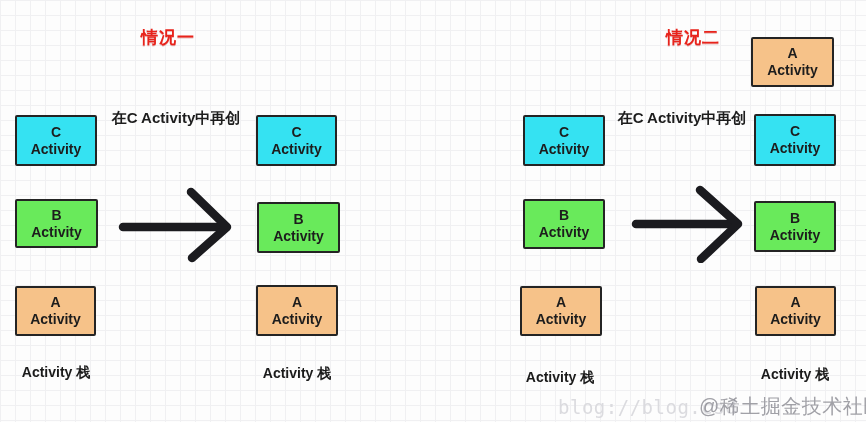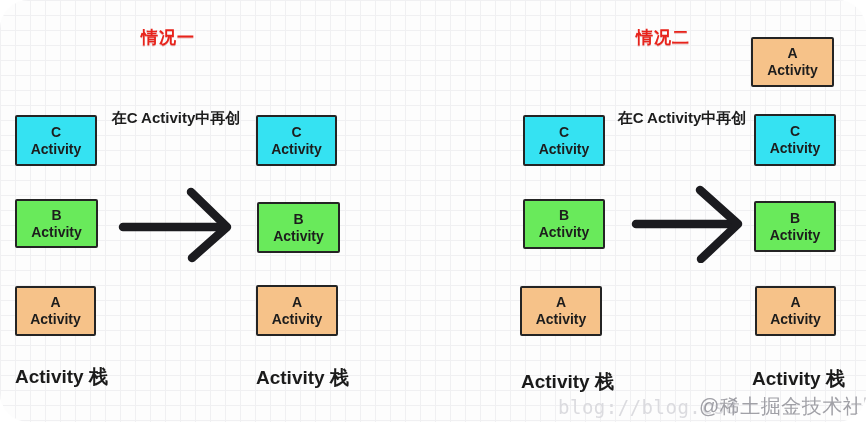--- a/index.html
+++ b/index.html
@@ -11,21 +11,20 @@
     position:relative;
     width:866px;height:422px;
     overflow:hidden;
     background-color:#fdfdfd;
     background-image:
       linear-gradient(#f0f0f2 1px, transparent 1px),
       linear-gradient(90deg, #f0f0f2 1px, transparent 1px),
       linear-gradient(#e2e2e6 1px, transparent 1px),
       linear-gradient(90deg, #e2e2e6 1px, transparent 1px);
     background-size:15px 15px,15px 15px,60px 60px,60px 60px;
-    border-radius:29px;
   }
   .case-title{
     position:absolute;
     font-size:17px;
     font-weight:bold;
     text-align:center;
     letter-spacing:1px;
     text-shadow:0 1px 0 rgba(180,0,0,.25);
   }
   .bx{
@@ -39,21 +38,21 @@
     font-weight:bold;
     font-size:14px;
     line-height:17px;
     color:#1d1d1d;
     text-align:center;
     box-sizing:border-box;
   }
   .stack-label{
     position:absolute;
     font-weight:bold;
-    font-size:19px;
+    font-size:14px;
     color:#1b1b1b;
     text-align:center;
     white-space:nowrap;
   }
   .desc{
     position:absolute;
     font-weight:bold;
     font-size:15px;
     line-height:16px;
     color:#1d1d1d;
@@ -123,21 +122,21 @@
   <div class="bx" style="left: 257px; top: 202px; width: 83px; height: 51px; background-color: rgb(105, 234, 91);">
     <span>B</span>
     <span>Activity</span>
   </div>
   <div class="bx" style="left: 256px; top: 285px; width: 82px; height: 51px; background-color: rgb(246, 194, 137);">
     <span>A</span>
     <span>Activity</span>
   </div>
   <div class="stack-label" style="left:256px;top:365px;width:82px">Activity 栈</div>
 
-  <div class="case-title" style="left: 634px; top: 26px; width: 58px; color: rgb(232, 35, 27);">情况二</div>
+  <div class="case-title" style="left: 664px; top: 26px; width: 58px; color: rgb(232, 35, 27);">情况二</div>
 
   <div class="bx" style="left: 751px; top: 37px; width: 83px; height: 50px; background-color: rgb(246, 194, 137);">
     <span>A</span>
     <span>Activity</span>
   </div>
 
   <div class="bx" style="left: 523px; top: 115px; width: 82px; height: 51px; background-color: rgb(53, 226, 242);">
     <span>C</span>
     <span>Activity</span>
   </div>

